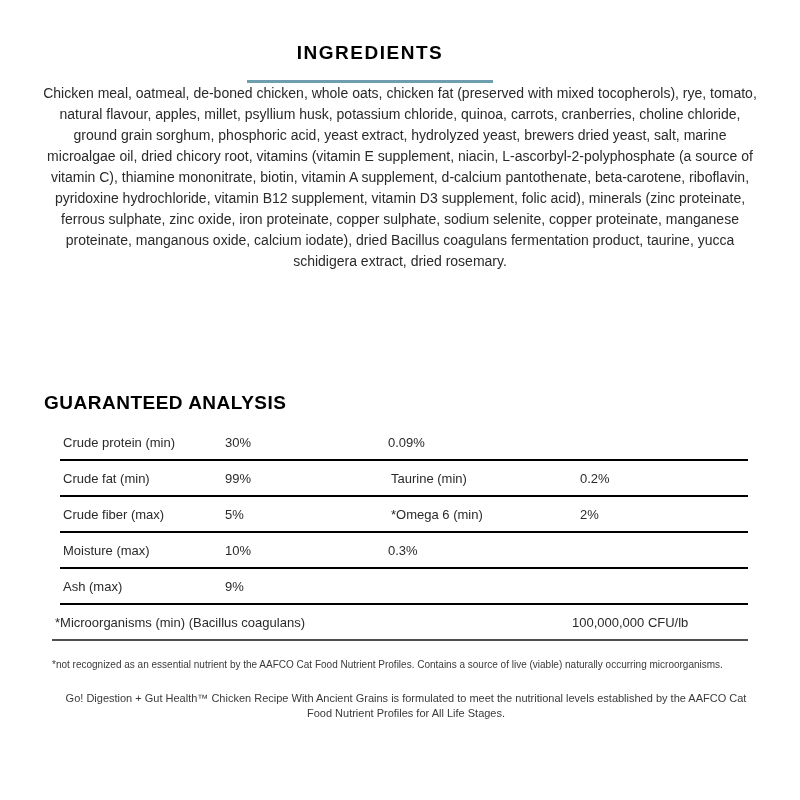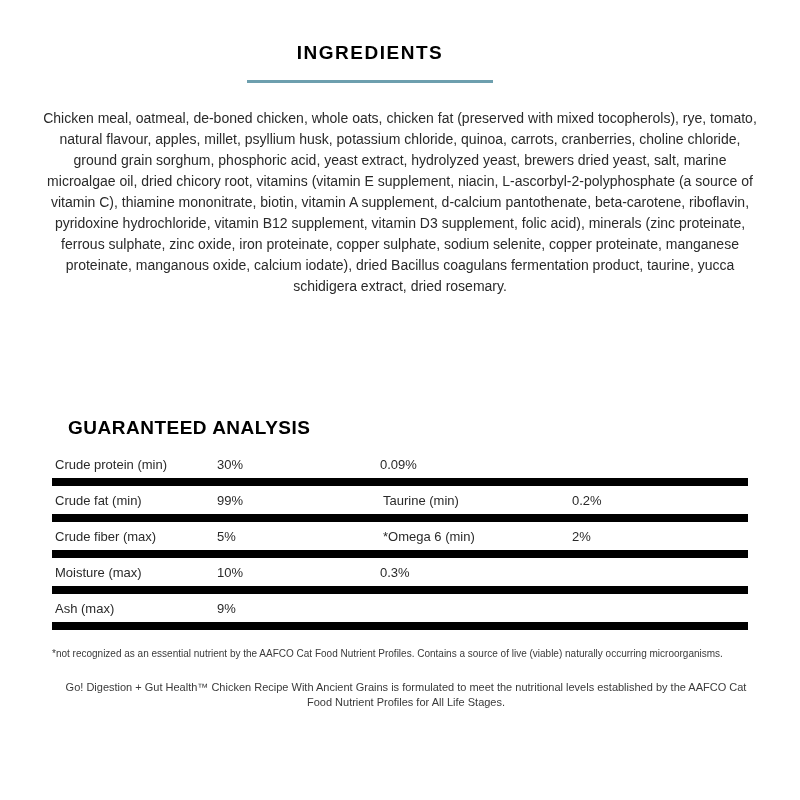--- a/index.html
+++ b/index.html
@@ -23,49 +23,50 @@
     letter-spacing: 1.5px;
     color: #000000;
     line-height: 22px;
   }
   .accent-rule {
     width: 246px; height: 3px;
     background: #6d9fae;
     margin: 16px auto 0 auto;
   }
   .ingredients-text {
-    margin: 25px auto 0 auto;
+    margin: 0 auto 0 auto;
     width: 716px;
     font-size: 14px;
     line-height: 21px;
     color: #2a2a2a;
     text-align: center;
   }
   
   .analysis-section { margin-top: 120px; }
   .analysis-title {
     font-size: 19px;
     font-weight: bold;
     letter-spacing: 0.5px;
     color: #000000;
-    margin-left: 26px;
+    margin-left: 2px;
     line-height: 22px;
   }
   .analysis-table {
     margin: 11px 0 0 10px;
     width: 696px;
   }
   .a-row {
     display: grid;
     grid-template-columns: 165px 163px 192px 176px;
     align-items: center;
     height: 36px;
-    border-bottom: 8px solid #000000;
+    border-bottom: 2px solid #000000;
     font-size: 13px;
     color: #2a2a2a;
+    margin-left: 8px;
   }
   .a-row-full {
     display: grid;
     grid-template-columns: 1fr 176px;
     align-items: center;
     height: 36px;
     border-bottom: 2px solid #4f4f4f;
     font-size: 13px;
     color: #2a2a2a;
   }
@@ -129,20 +130,24 @@
         <span class="t-value">0.3%</span>
       </div>
 
       <div class="a-row">
         <span class="t-label">Ash (max)</span>
         <span class="t-value">9%</span>
         <span class="t-label"></span>
         <span class="t-value"></span>
       </div>
 
+      <div class="a-row-full">
+        <span class="t-label">*Microorganisms (min) (Bacillus coagulans)</span>
+        <span class="t-value">100,000,000 CFU/lb</span>
+      </div>
 
     </div>
   </section>
 
   <p class="footnote">*not recognized as an essential nutrient by the AAFCO Cat Food Nutrient Profiles. Contains a source of live (viable) naturally occurring microorganisms.</p>
   <p class="aafco-statement">Go! Digestion + Gut Health™ Chicken Recipe With Ancient Grains is formulated to meet the nutritional levels established by the AAFCO Cat Food Nutrient Profiles for All Life Stages.</p>
 
 </div>
 
 </body></html>

